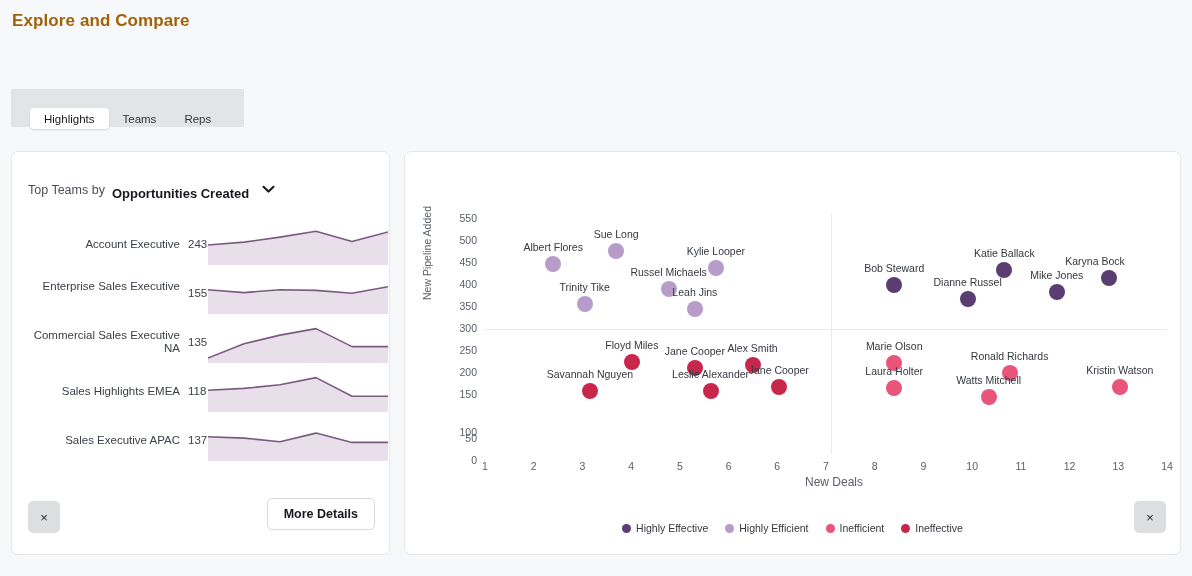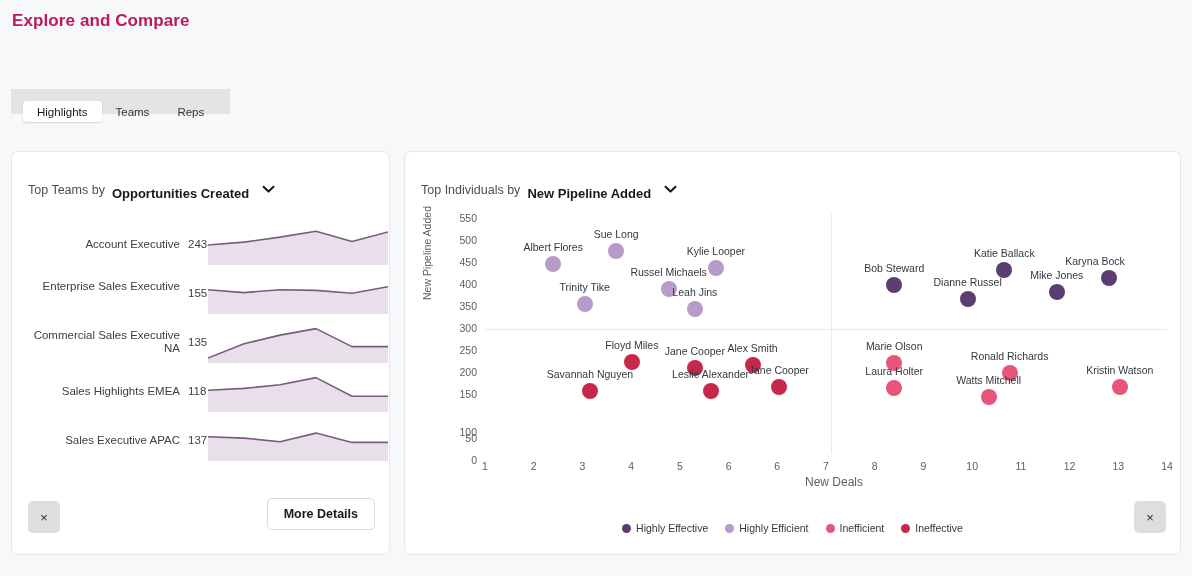--- a/index.html
+++ b/index.html
@@ -7,32 +7,32 @@
     width: 1192px; height: 576px;
     background: #F7F8F9;
     font-family: "Liberation Sans", sans-serif;
     overflow: hidden;
   }
   .page { position: relative; width: 1192px; height: 576px; }
 
   
   .page-title {
     position: absolute; left: 12px; top: 11px;
-    font-size: 17px; font-weight: bold; color: #be185d; letter-spacing: .1px;
+    font-size: 17px; font-weight: bold; color: #a16207; letter-spacing: .1px;
   }
   .page-subtitle {
     position: absolute; left: 12px; top: 43px;
     font-size: 12.5px; color: #555A60;
   }
 
   
   .tabs {
     position: absolute; left: 11px; top: 89px;
     display: flex; background: #E3E4E6;
-    border-radius: 0; padding: 12px;
+    border-radius: 0; padding: 19px;
     height: 25px;
   }
   .tab {
     display: flex; align-items: center; justify-content: center;
     font-size: 11.5px; color: #33363B;
     padding: 0 14px; border-radius: 4px; cursor: pointer;
     height: 21px; white-space: nowrap;
   }
   .tab.active { background: #FFFFFF; color: #16181C; box-shadow: 0 1px 2px rgba(0,0,0,.14); }
 
@@ -180,29 +180,20 @@
             <polyline points="0.0,17.7 36.0,19.1 72.0,22.7 108.0,14.1 144.0,23.4 180.0,23.4" fill="none" stroke="#7B5A80" stroke-width="1.6" stroke-linejoin="round"></polyline>
           </svg>
         </div>
       </div>
 
     <button class="more-details">More Details</button>
     <button class="close-btn" id="close-left">×</button>
   </div>
 
   <div class="card" id="right-card">
-    <div class="card-head">
-      <span>Top Individuals by</span>
-      <span class="metric">New Pipeline Added</span>
-      <span class="chev">
-        <svg width="13" height="9" viewBox="0 0 13 9">
-            <path d="M1.5 1.8 L6.5 6.6 L11.5 1.8" stroke="#16181C" stroke-width="2.1" fill="none" stroke-linecap="round" stroke-linejoin="round"></path>
-          </svg>
-      </span>
-    </div>
 
     <div class="plot" id="plot">
       <div class="ylabel">New Pipeline Added</div>
     <div class="ytick" style="top: 302px;">0</div>
         <div class="ytick" style="top: 280px;">50</div>
         <div class="ytick" style="top: 258px; margin-top: 16px;">100</div>
         <div class="ytick" style="top: 236px;">150</div>
         <div class="ytick" style="top: 214px;">200</div>
         <div class="ytick" style="top: 192px;">250</div>
         <div class="ytick" style="top: 170px;">300</div>

